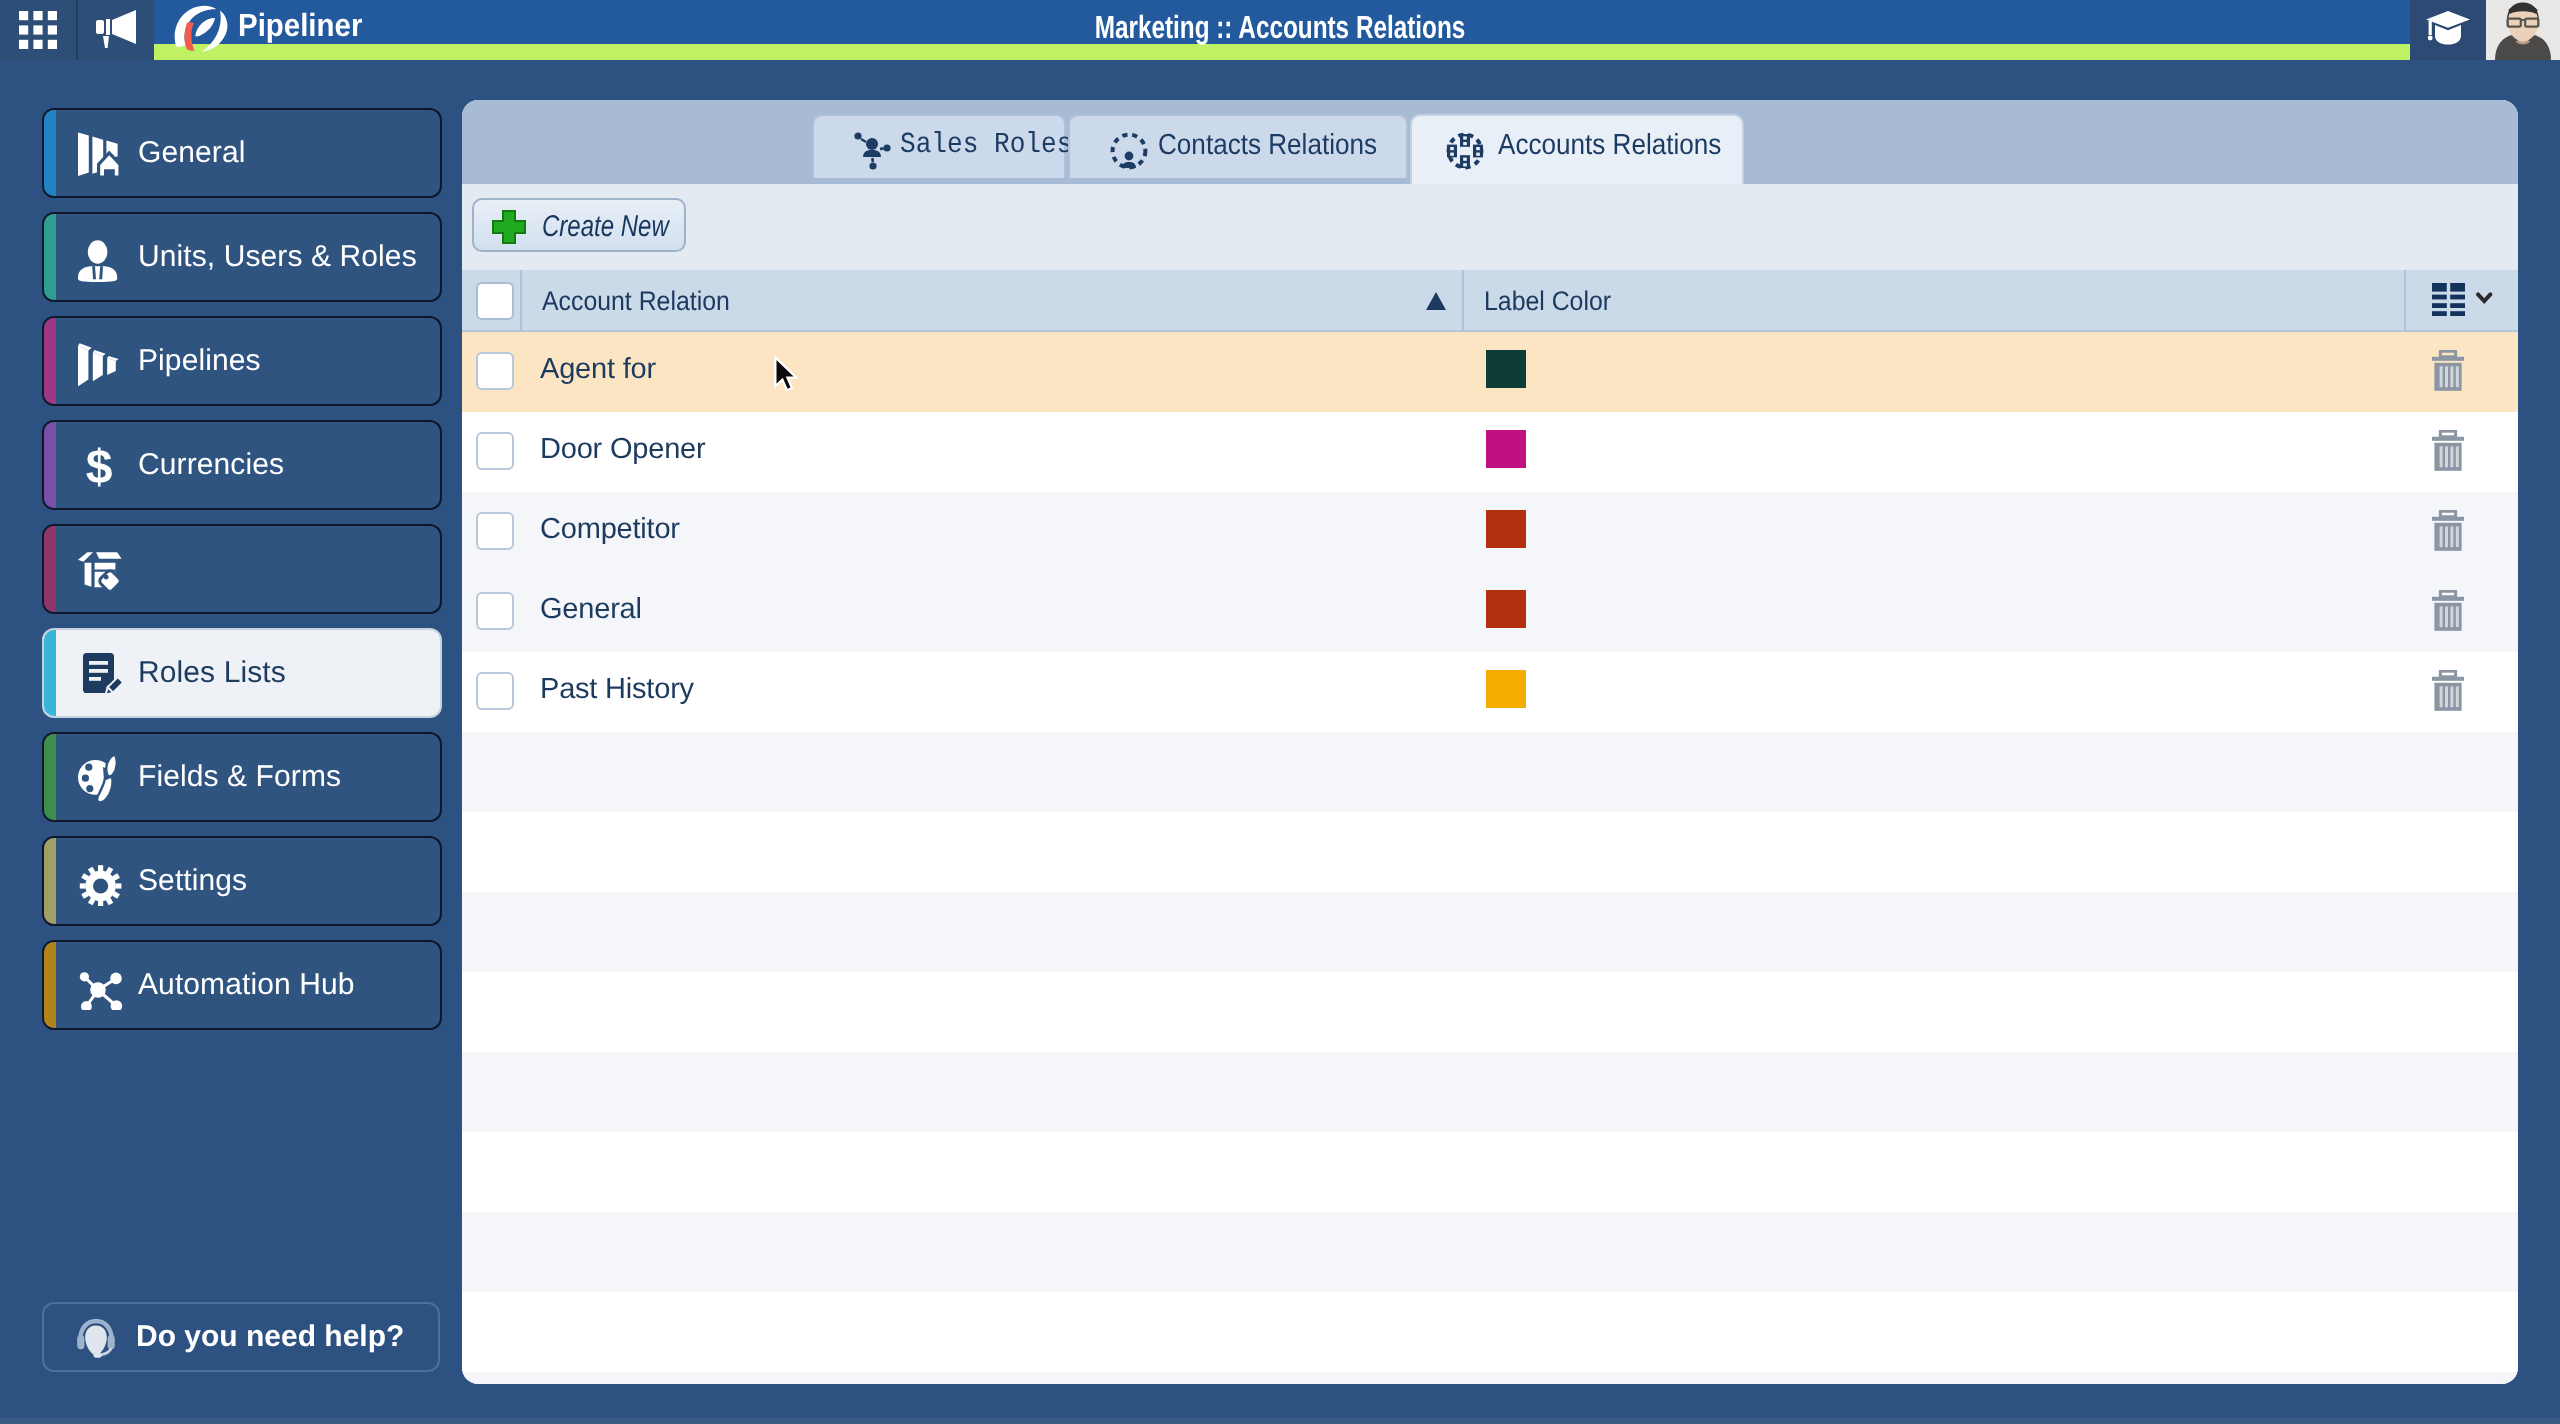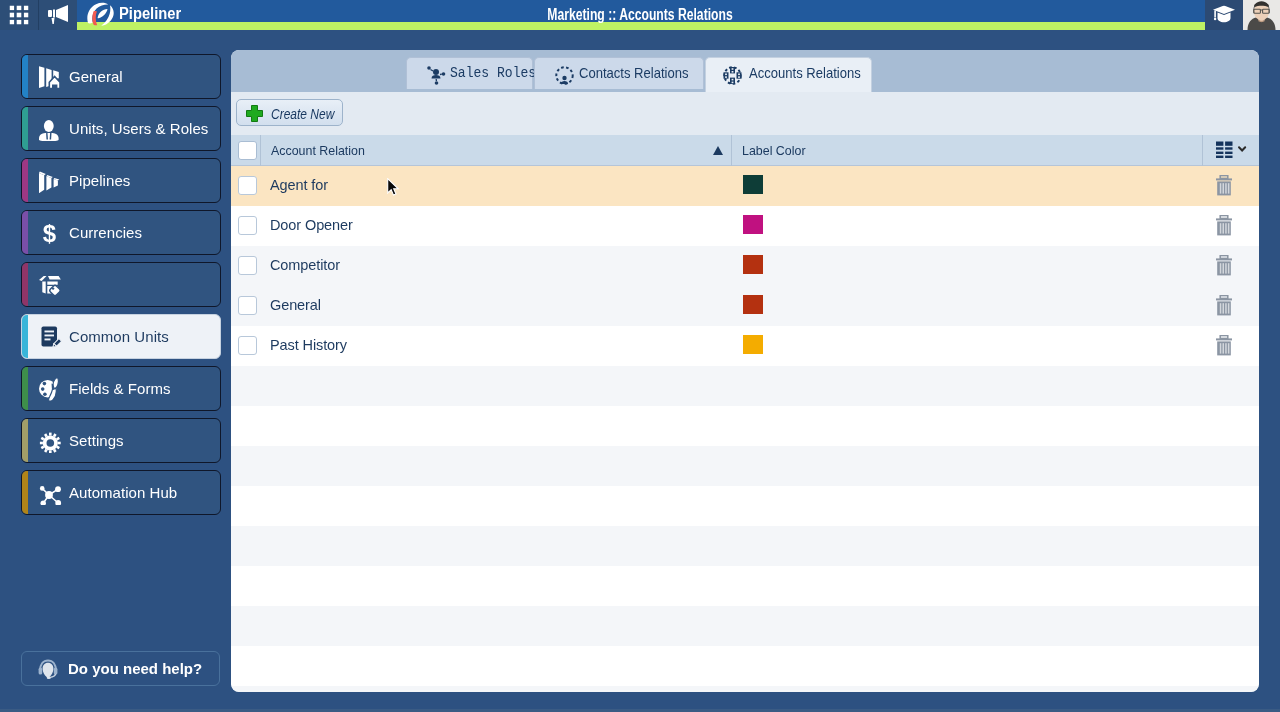--- a/index.html
+++ b/index.html
@@ -184,21 +184,21 @@
     <svg class="ic" viewBox="0 0 24 24" fill="#1d3a5f">
         <rect x="2.5" y="1.5" width="15.5" height="20" rx="1.8"></rect>
         <rect x="5.5" y="5.5" width="9.5" height="1.9" fill="#eef2f7"></rect>
         <rect x="5.5" y="9.5" width="9.5" height="1.9" fill="#eef2f7"></rect>
         <rect x="5.5" y="13.5" width="6" height="1.9" fill="#eef2f7"></rect>
         <g transform="rotate(45 18 18)">
           <rect x="16.2" y="13.5" width="3.8" height="7.2" fill="#1d3a5f" stroke="#eef2f7" stroke-width="1"></rect>
           <path d="M16.2 20.7 L18.1 24 L20 20.7 Z" fill="#1d3a5f" stroke="#eef2f7" stroke-width="1"></path>
         </g>
       </svg>
-    <span class="lbl">Common Units</span>
+    <span class="lbl">Roles Lists</span>
     </div>
   <div class="sbtn" style="top:366px">
       <div class="stripe" style="background:#3e8e4b"></div>
     <svg class="ic" viewBox="0 0 24 24" fill="#fff">
         <circle cx="8.7" cy="11.7" r="8.7"></circle>
         <path d="M12.5 6.5 L18.5 9.3 L13 13.2 Z" fill="#305480"></path>
         <circle cx="5.4" cy="6.6" r="1.8" fill="#305480"></circle>
         <circle cx="3.7" cy="12.1" r="1.8" fill="#305480"></circle>
         <circle cx="5.9" cy="17.3" r="1.8" fill="#305480"></circle>
         <path d="M14.6 10.2 C13.2 6.3 15.1 1.6 18.4 0.2 C20 2.8 19.7 7.4 17.5 10.3 C16.5 11.6 15.2 11.6 14.6 10.2 Z" stroke="#305480" stroke-width="1.2"></path>

